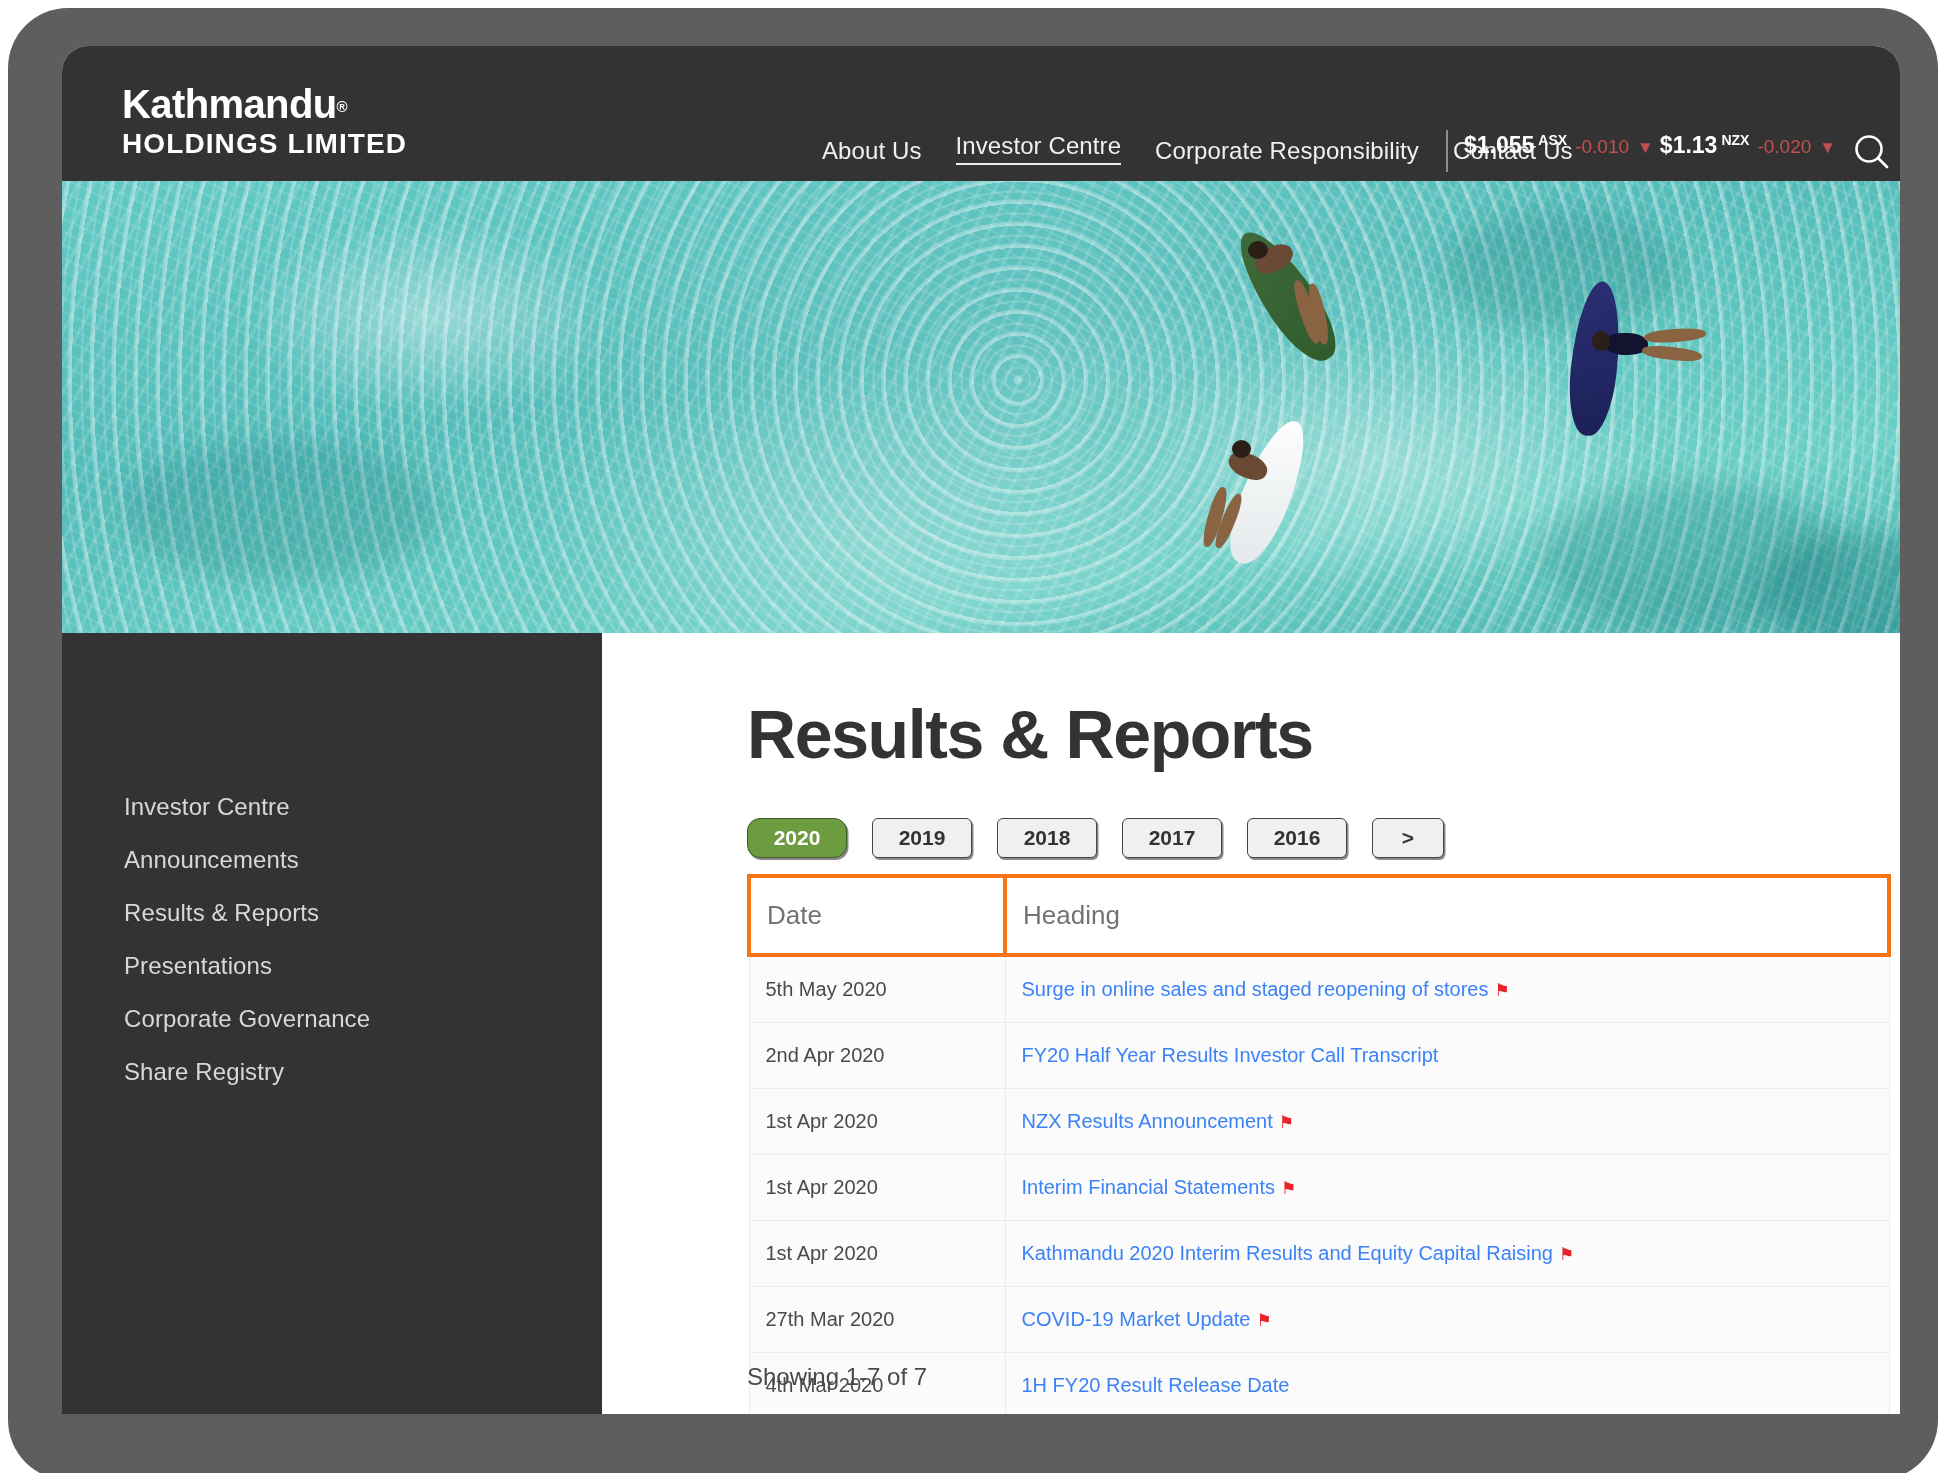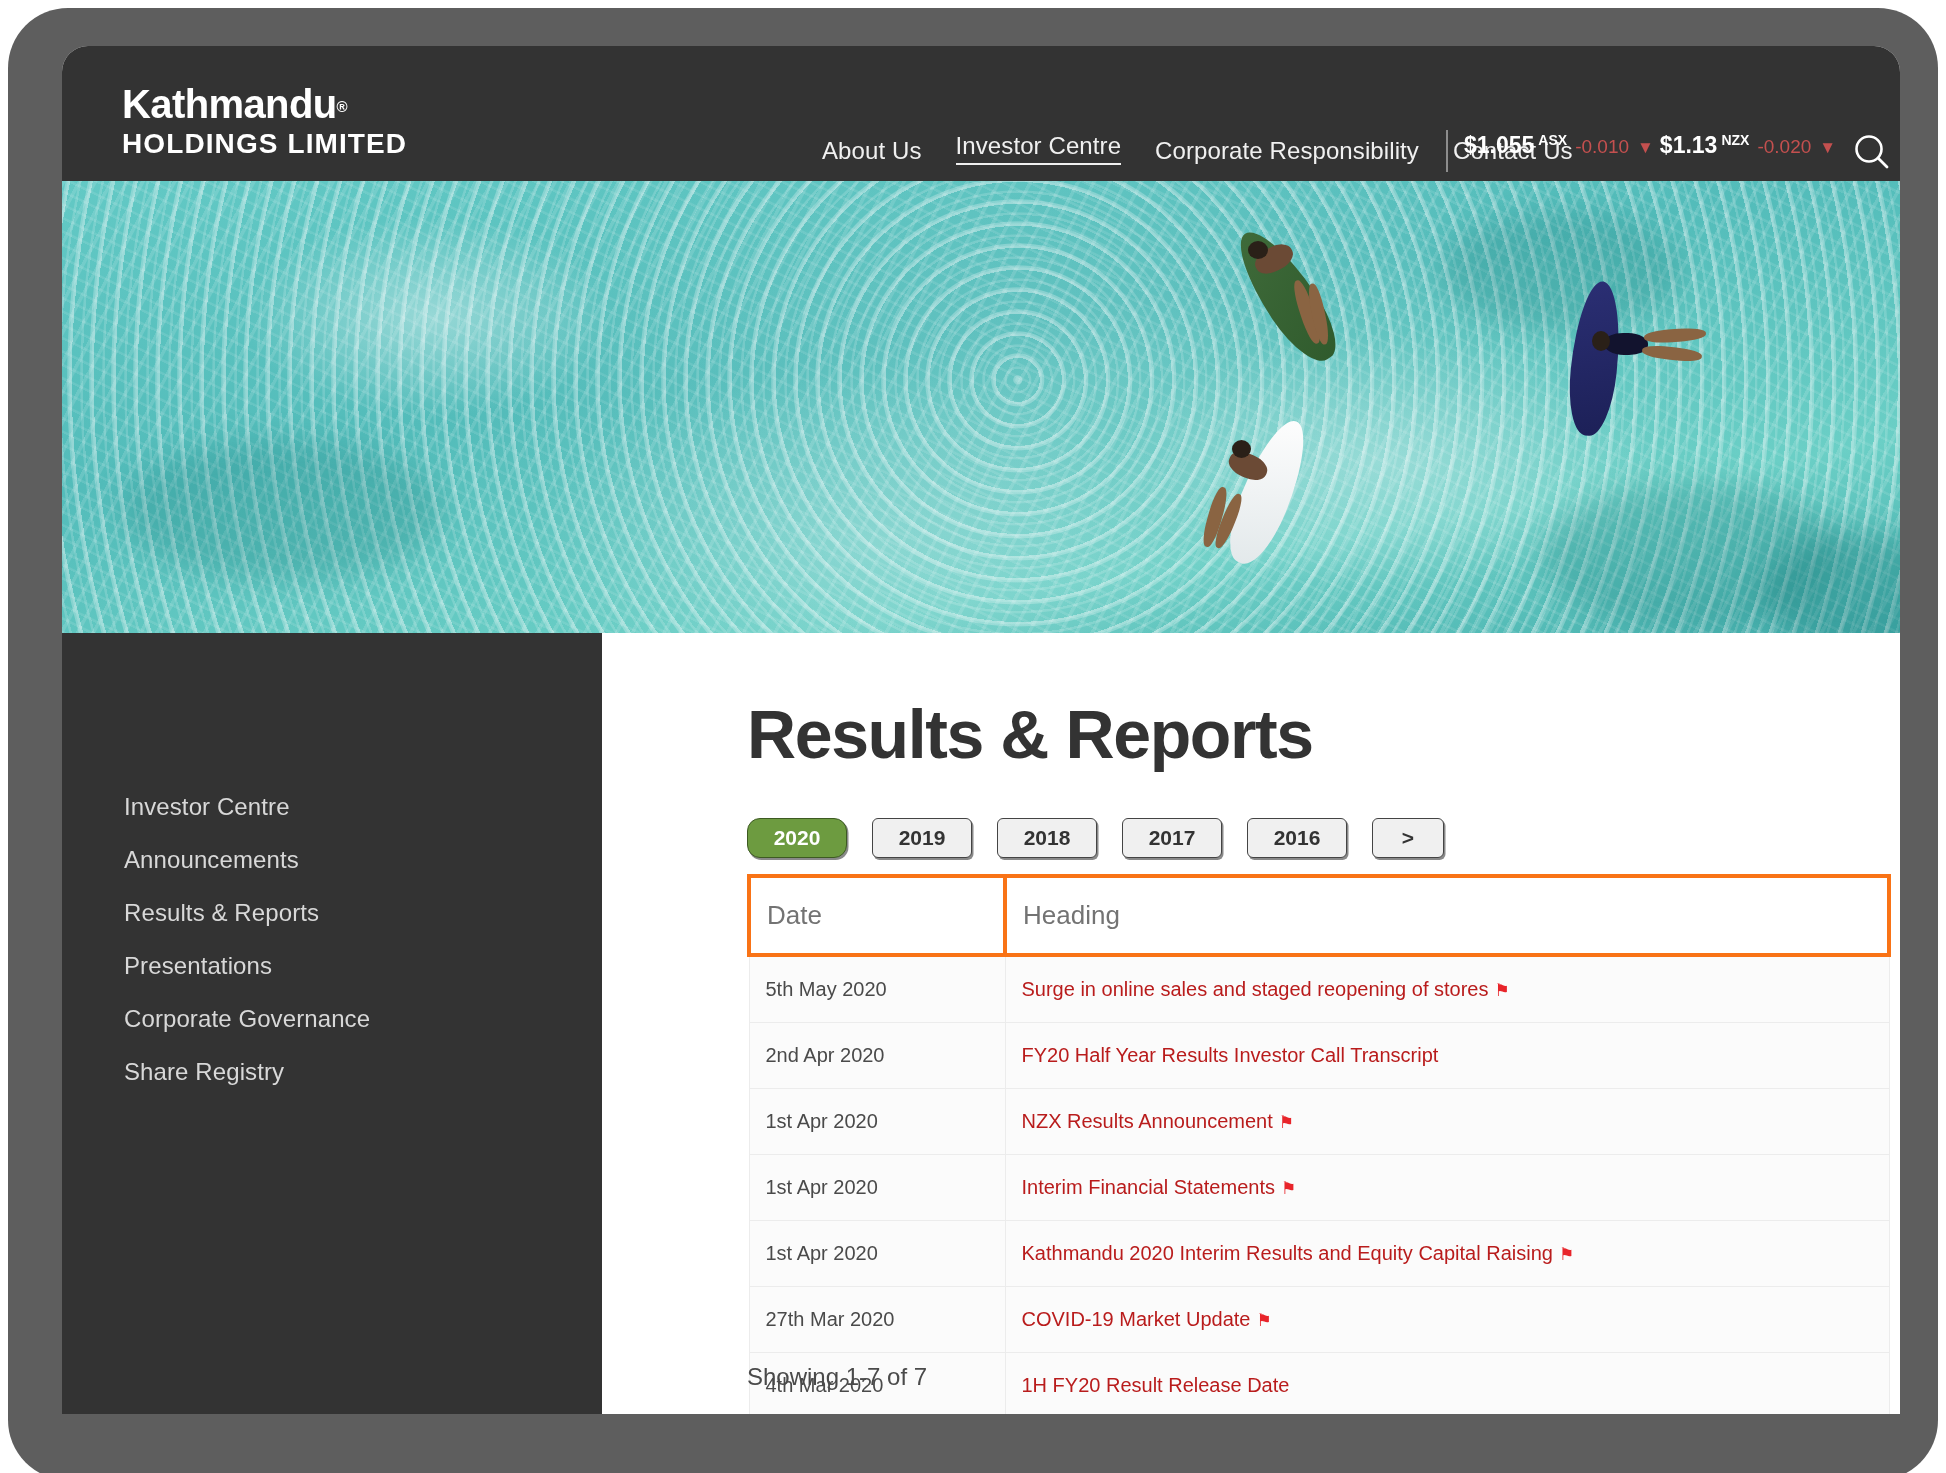--- a/index.html
+++ b/index.html
@@ -319,21 +319,21 @@
     color: #4a4a4a;
     padding: 21px 0 21px 16px;
     border: 1px solid #ececec;
     background: #fbfbfb;
     height: 64px;
     vertical-align: middle;
   }
   #results-table col.col-date { width: 256px; }
   #results-table col.col-heading { width: 884px; }
   .doc-link {
-    color: #b91c1c;
+    color: #3b82f6;
     font-size: 20px;
     text-decoration: none;
     cursor: pointer;
   }
   .flag-icon {
     color: #e8242a;
     font-size: 17px;
     margin-left: 6px;
     display: inline-block;
   }

